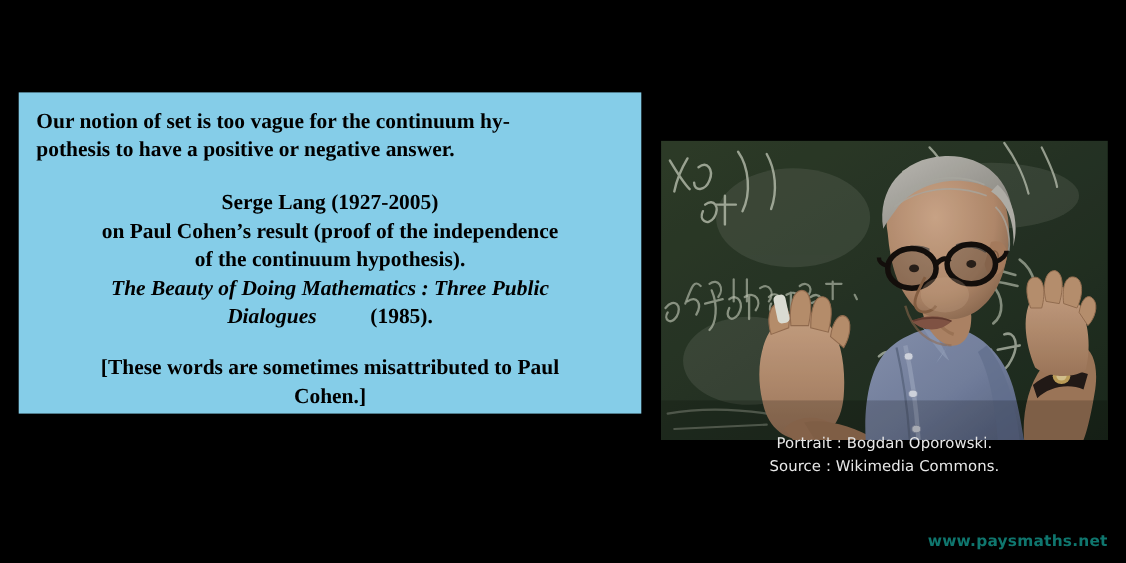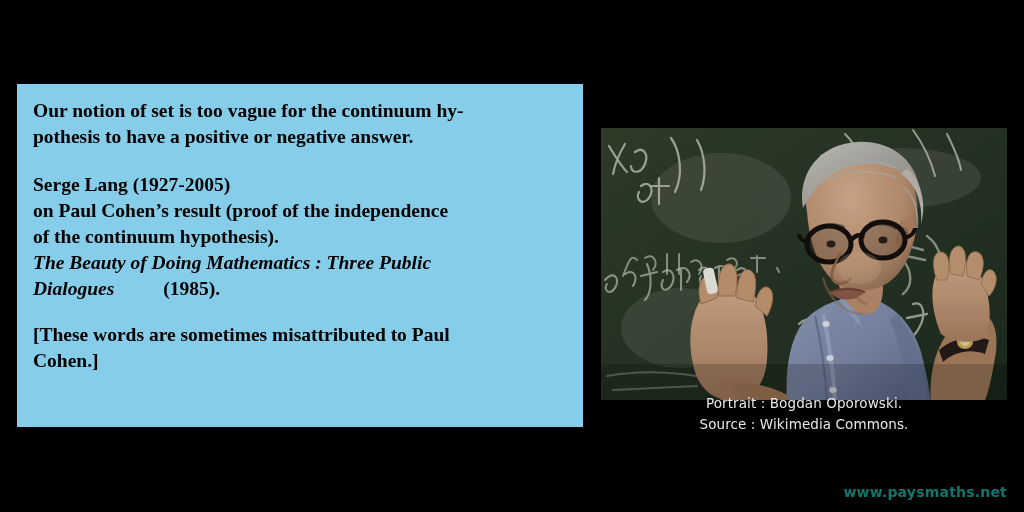--- a/index.html
+++ b/index.html
@@ -15,38 +15,38 @@
     overflow: hidden;
     font-family: "Liberation Sans", sans-serif;
   }
 
   
   #quote-box {
     position: absolute;
     left: 17px;
     top: 84px;
     width: 566px;
-    height: 343px;
+    height: 292px;
     background: #85cde8;
     box-sizing: border-box;
     padding: 14px 16px 0 16px;
     font-family: "Liberation Serif", serif;
     color: #000000;
   }
   .q-line {
     font-weight: bold;
     font-size: 19.5px;
     line-height: 26px;
     color: #000;
   }
   .q-para-quote {
     text-align: left;
   }
   .q-center {
-    text-align: left;
+    text-align: center;
   }
   .q-italic {
     font-style: italic;
   }
   .q-gap {
     height: 22px;
   }
   .q-gap-small {
     height: 20px;
   }

